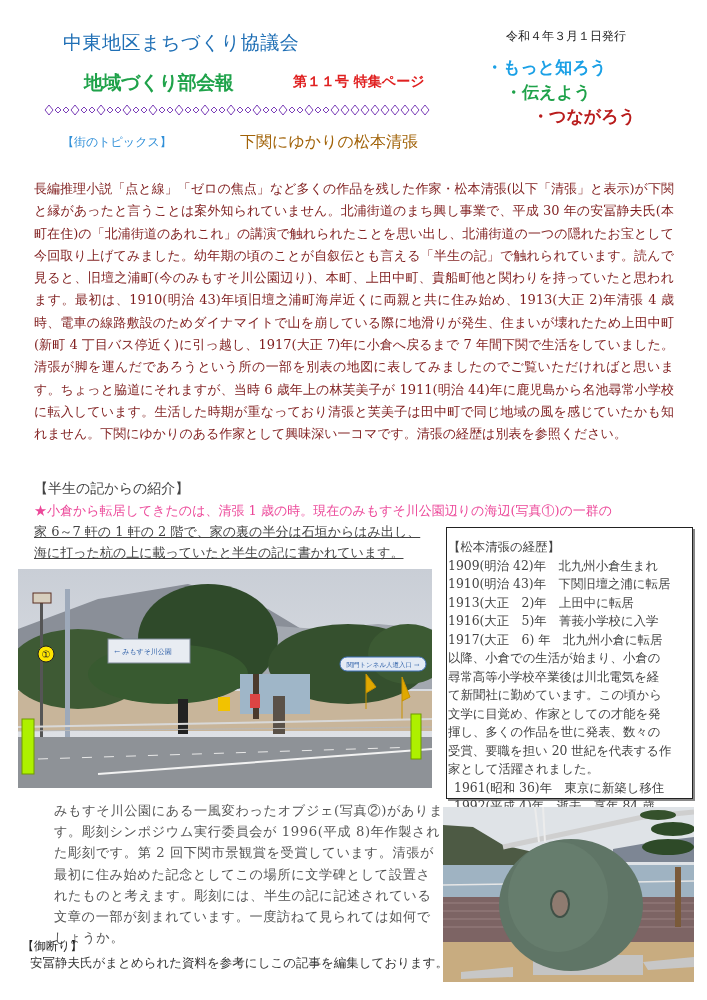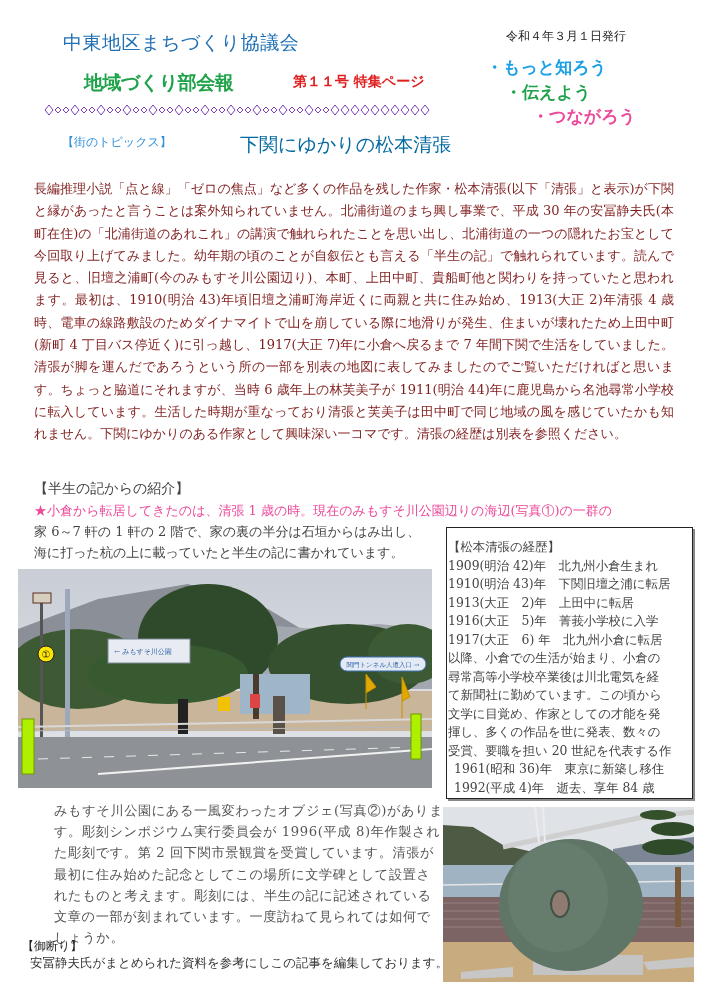--- a/index.html
+++ b/index.html
@@ -9,31 +9,31 @@
   .org { left:63px; top:30px; font-family:"DejaVu Sans","Liberation Sans",sans-serif;
          font-size:19px; color:#1f6fb5; letter-spacing:0.5px; white-space:nowrap; }
   .date { left:506px; top:28px; font-size:12px; color:#222; white-space:nowrap; }
   .bulletin { left:84px; top:70px; font-family:"DejaVu Sans","Liberation Sans",sans-serif;
               font-weight:bold; font-size:19px; color:#1fa24a; white-space:nowrap; letter-spacing:-0.5px;}
   .issue { left:191px; top:73px; font-family:"DejaVu Sans","Liberation Sans",sans-serif;
            font-weight:bold; font-size:14px; color:#e02020; white-space:nowrap; }
   .slogan { font-family:"DejaVu Sans","Liberation Sans",sans-serif; font-weight:bold; font-size:17px; white-space:nowrap; }
   .s1 { left:486px; top:56px; color:#1aa0e6; }
   .s2 { left:505px; top:81px; color:#1fa24a; }
-  .s3 { left:532px; top:105px; color:#ec4899; }
+  .s3 { left:532px; top:105px; color:#b91c1c; }
   .diamonds { left:44px; top:104px; color:#7b3fb8; font-size:9px; letter-spacing:0px; white-space:nowrap;
               font-family:"DejaVu Sans",sans-serif; }
   .topic-label { left:62px; top:134px; font-size:12px; color:#2f8fd8; white-space:nowrap; }
-  .topic-title { left:240px; top:132px; font-size:19px; color:#0369a1; white-space:nowrap; }
+  .topic-title { left:240px; top:132px; font-size:16px; color:#a16207; white-space:nowrap; }
   .intro { left:34px; top:178px; width:640px; font-size:13px; line-height:22.3px; color:#7f1d1d; text-align:justify; }
   .intro p { margin:0; }
   .sec-head { left:34px; top:480px; font-size:14px; color:#444; white-space:nowrap; }
   .sec-body1 { left:34px; top:500px; width:660px; font-size:13px; line-height:21px; color:#ec4899; white-space:nowrap; }
   .sec-body2 { left:34px; top:521px; width:420px; font-size:13px; line-height:21px; color:#444; }
-  .sec-body2 div, .sec-body1 div { white-space:nowrap; }
+  .sec-body2 div, .sec-body1 div { white-space:nowrap;text-decoration:underline; }
   .career { left:446px; top:527px; width:247px; height:272px; border:1.5px solid #222; box-shadow:2px 2px 0 #888;
             padding:10px 6px 0 1px; box-sizing:border-box; font-size:12.4px; line-height:18.5px; color:#444; background:#fff;}
   .career .row { white-space:nowrap; }
   .career .ind { padding-left:6px; }
   .photo1 { left:18px; top:569px; width:414px; height:219px; overflow:hidden; }
   .photo2 { left:443px; top:807px; width:251px; height:175px; overflow:hidden; }
   .obj-text { left:30px; top:800px; width:410px; font-size:13.2px; line-height:21.2px; color:#555; letter-spacing:0.6px; }
   .obj-text div { white-space:nowrap;margin-left:24px; }
   .notice-head { left:22px; top:938px; font-size:12px; color:#222; white-space:nowrap; }
   .notice-body { left:30px; top:955px; font-size:12.5px; color:#333; white-space:nowrap; }
@@ -103,20 +103,21 @@
   <div class="row"><span>1910(明治 43)年</span>　<span>下関旧壇之浦に転居</span></div>
   <div class="row"><span>1913(大正　2)年</span>　<span>上田中に転居</span></div>
   <div class="row"><span>1916(大正　5)年</span>　<span>菁莪小学校に入学</span></div>
   <div class="row"><span>1917(大正　6) 年</span>　<span>北九州小倉に転居</span></div>
   <div class="row">以降、小倉での生活が始まり、小倉の</div>
   <div class="row">尋常高等小学校卒業後は川北電気を経</div>
   <div class="row">て新聞社に勤めています。この頃から</div>
   <div class="row">文学に目覚め、作家としての才能を発</div>
   <div class="row">揮し、多くの作品を世に発表、数々の</div>
   <div class="row">受賞、要職を担い 20 世紀を代表する作</div>
+  <div class="row">家として活躍されました。</div>
   <div class="row ind"><span>1961(昭和 36)年</span>　<span>東京に新築し移住</span></div>
   <div class="row ind"><span>1992(平成 4)年</span>　<span>逝去、享年 84 歳</span></div>
 </div>
 
 <div class="abs photo1">
   <svg width="414" height="219" viewBox="0 0 414 219">
     <defs>
       <linearGradient id="sky1" x1="0" y1="0" x2="0" y2="1">
         <stop offset="0" stop-color="#c9ced6"></stop>
           <stop offset="1" stop-color="#e4e6ea"></stop>

